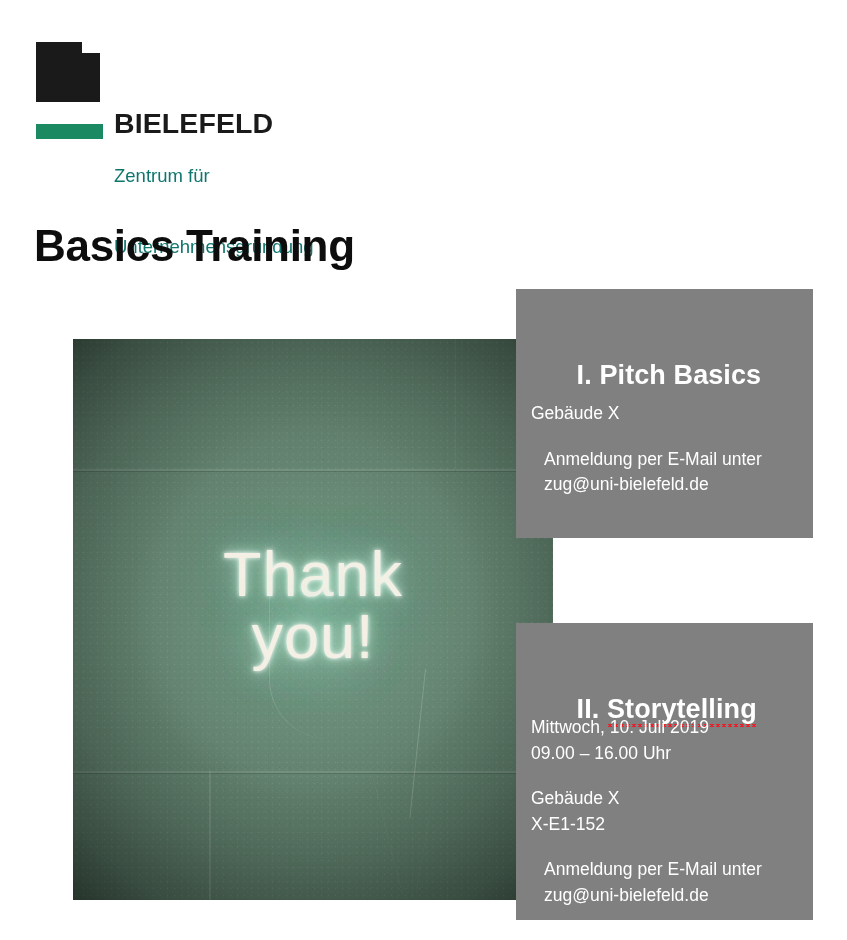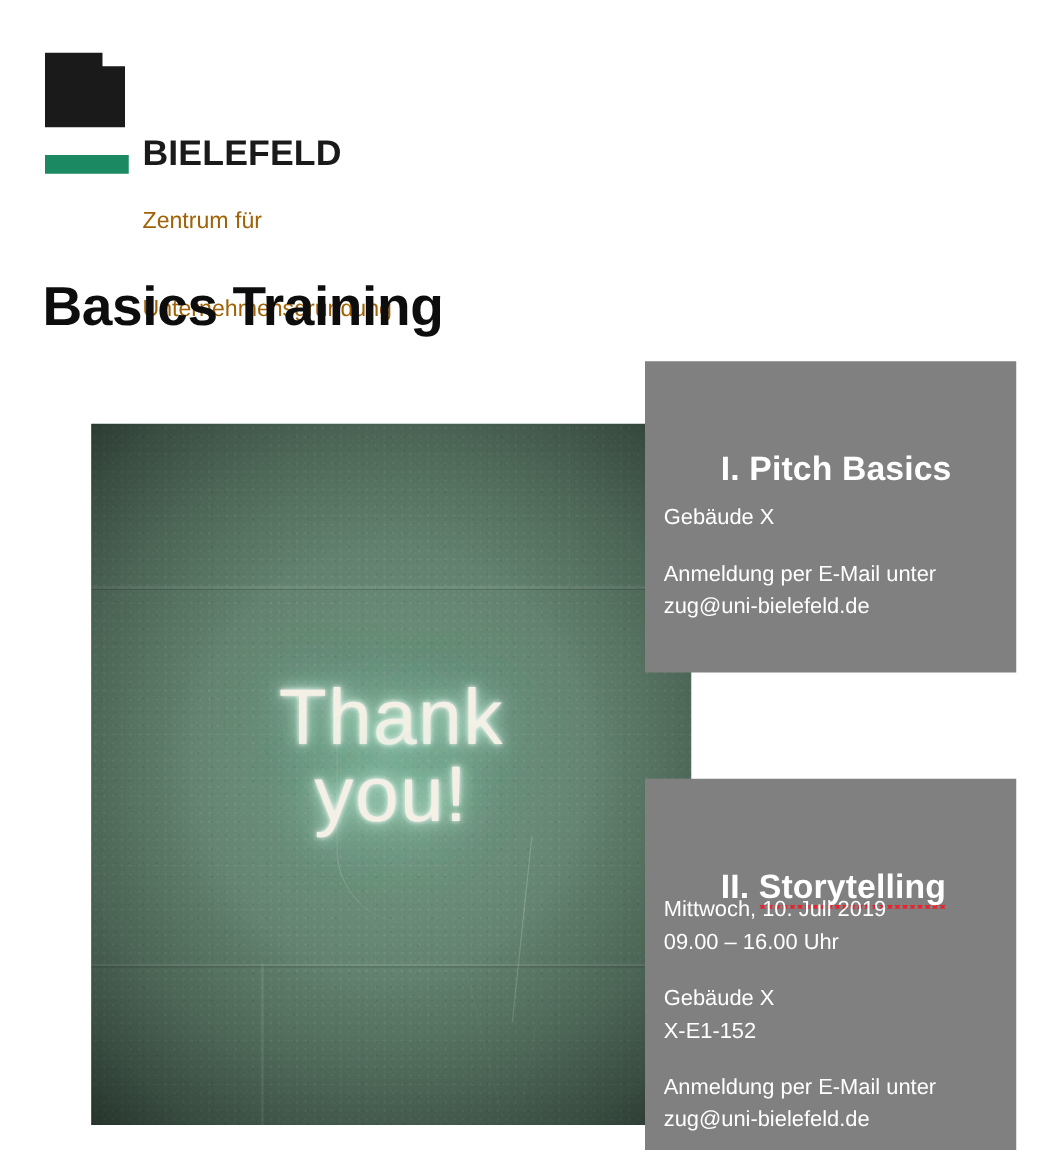--- a/index.html
+++ b/index.html
@@ -60,21 +60,21 @@
     background: #1b8a63;
   }
   .logo-sub {
     position: absolute;
     left: 78px;
     top: 75px;
     font-family: "Liberation Sans", sans-serif;
     font-weight: normal;
     font-size: 18.5px;
     line-height: 1.28;
-    color: #a16207;
+    color: #0f766e;
     white-space: pre;
   }
   .logo-sub .sub-line { display: block; }
 
   
   .page-title {
     position: absolute;
     left: 34px;
     top: 193px;
     font-family: "Liberation Sans", sans-serif;
@@ -226,21 +226,21 @@
     left: 15px;
     right: 12px;
     top: 92px;
     font-family: "Liberation Sans", sans-serif;
     font-weight: normal;
     font-size: 17.5px;
     line-height: 1.46;
     color: #ffffff;
   }
   .info-group { margin-bottom: 20px; }
-  .info-group:last-child { margin-bottom: 0; }
+  .info-group:last-child { margin-bottom: 0; margin-left: 13px; }
   .info-line { display: block; white-space: pre; }
 </style>
 </head>
 <body>
 
 <div id="poster">
 
   <div class="logo-block">
 
     <div class="logo-mark">

